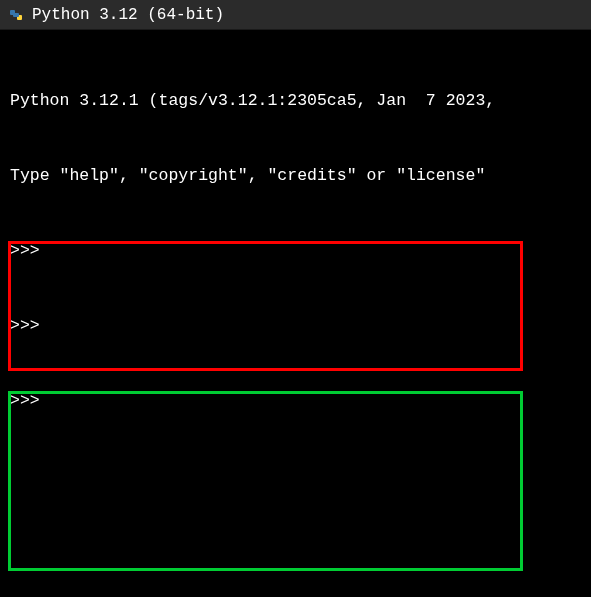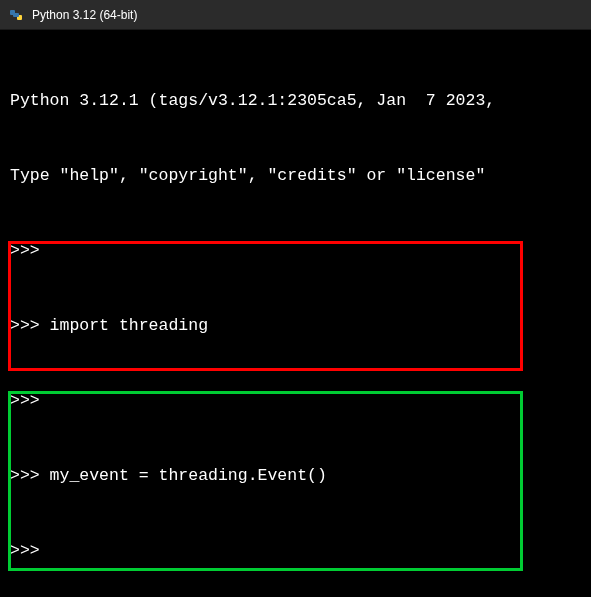--- a/index.html
+++ b/index.html
@@ -27,22 +27,22 @@
       height: 16px;
       margin-right: 8px;
       position: relative;
     }
     .titlebar-icon svg {
       width: 16px;
       height: 16px;
     }
     .titlebar-text {
       color: #ffffff;
-      font-size: 12px;
-      font-family: Liberation Sans, sans-serif;
+      font-size: 16px;
+      font-family: Liberation Mono, monospace;
     }
     .terminal {
       padding: 8px 10px;
       color: #ffffff;
       font-size: 16.5px;
       line-height: 25px;
       white-space: pre;
       font-family: Consolas, "Courier New", monospace;
       position: relative;
     }
@@ -81,23 +81,21 @@
       <rect x="5" y="6" width="6" height="4" rx="1" fill="#3776ab"></rect>
     </svg>
   </span>
   <span class="titlebar-text">Python 3.12 (64-bit)</span>
 </div>
 
 <div class="terminal">
   <span class="line">Python 3.12.1 (tags/v3.12.1:2305ca5, Jan  7 2023,</span>
   <span class="line">Type "help", "copyright", "credits" or "license" </span>
   <span class="line">&gt;&gt;&gt;</span>
-  <span class="line">&gt;&gt;&gt; import threading</span>
   <span class="line">&gt;&gt;&gt;</span>
-  <span class="line">&gt;&gt;&gt; my_event = threading.Event()</span>
   <span class="line">&gt;&gt;&gt;</span>
   
   
   
   
   
   
   
   
   

